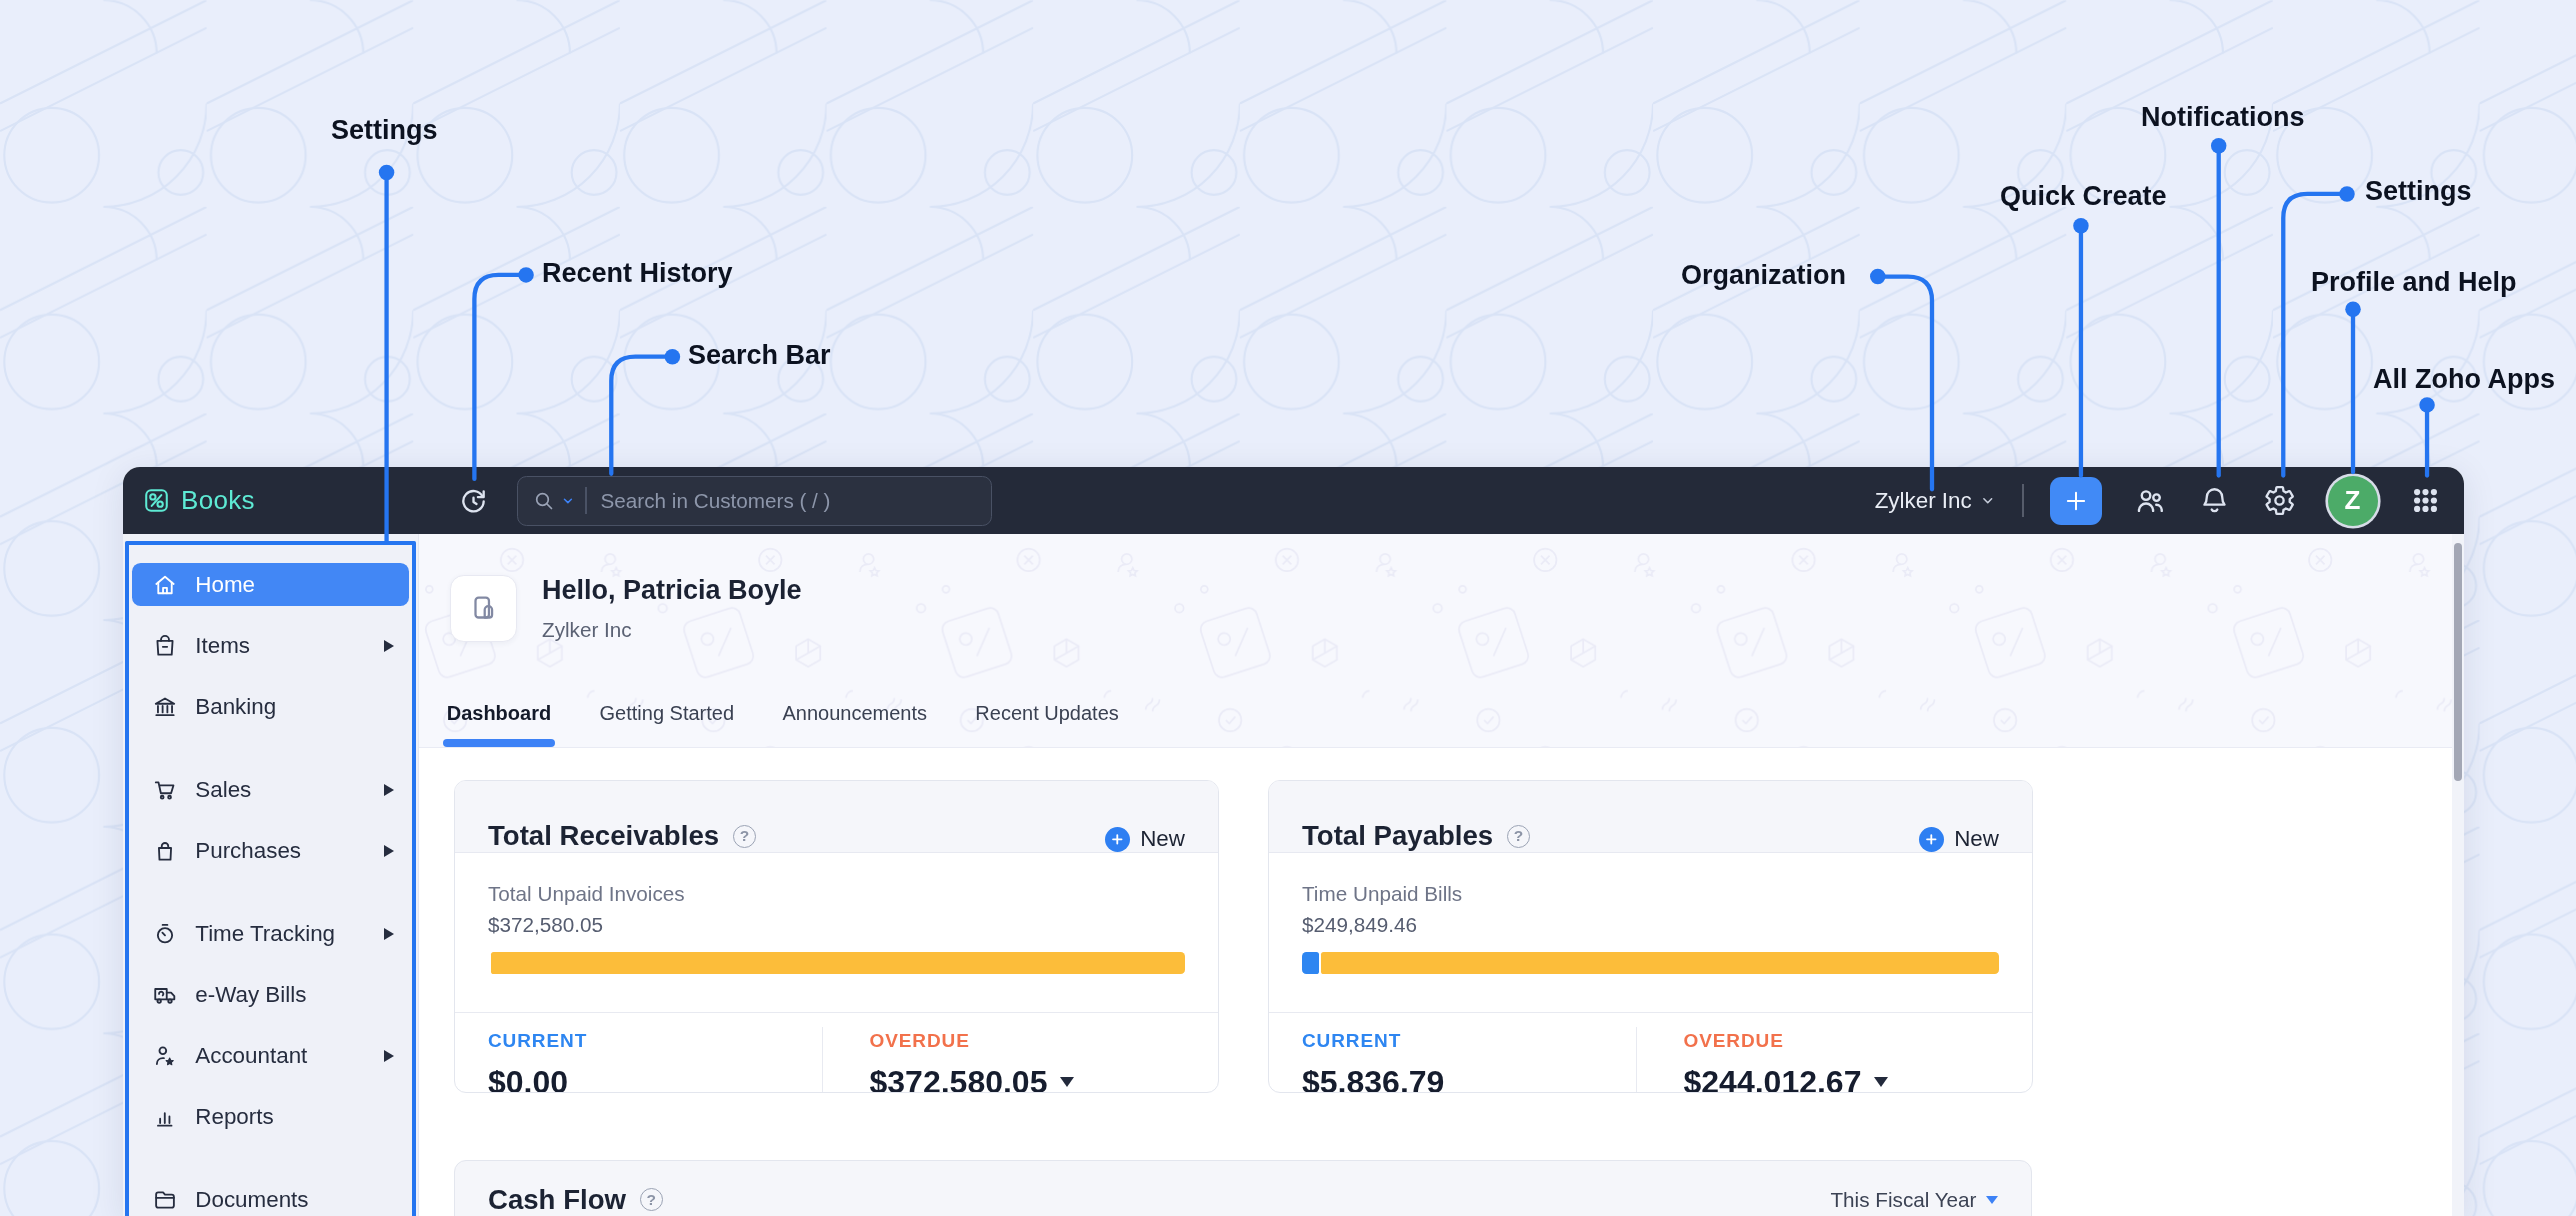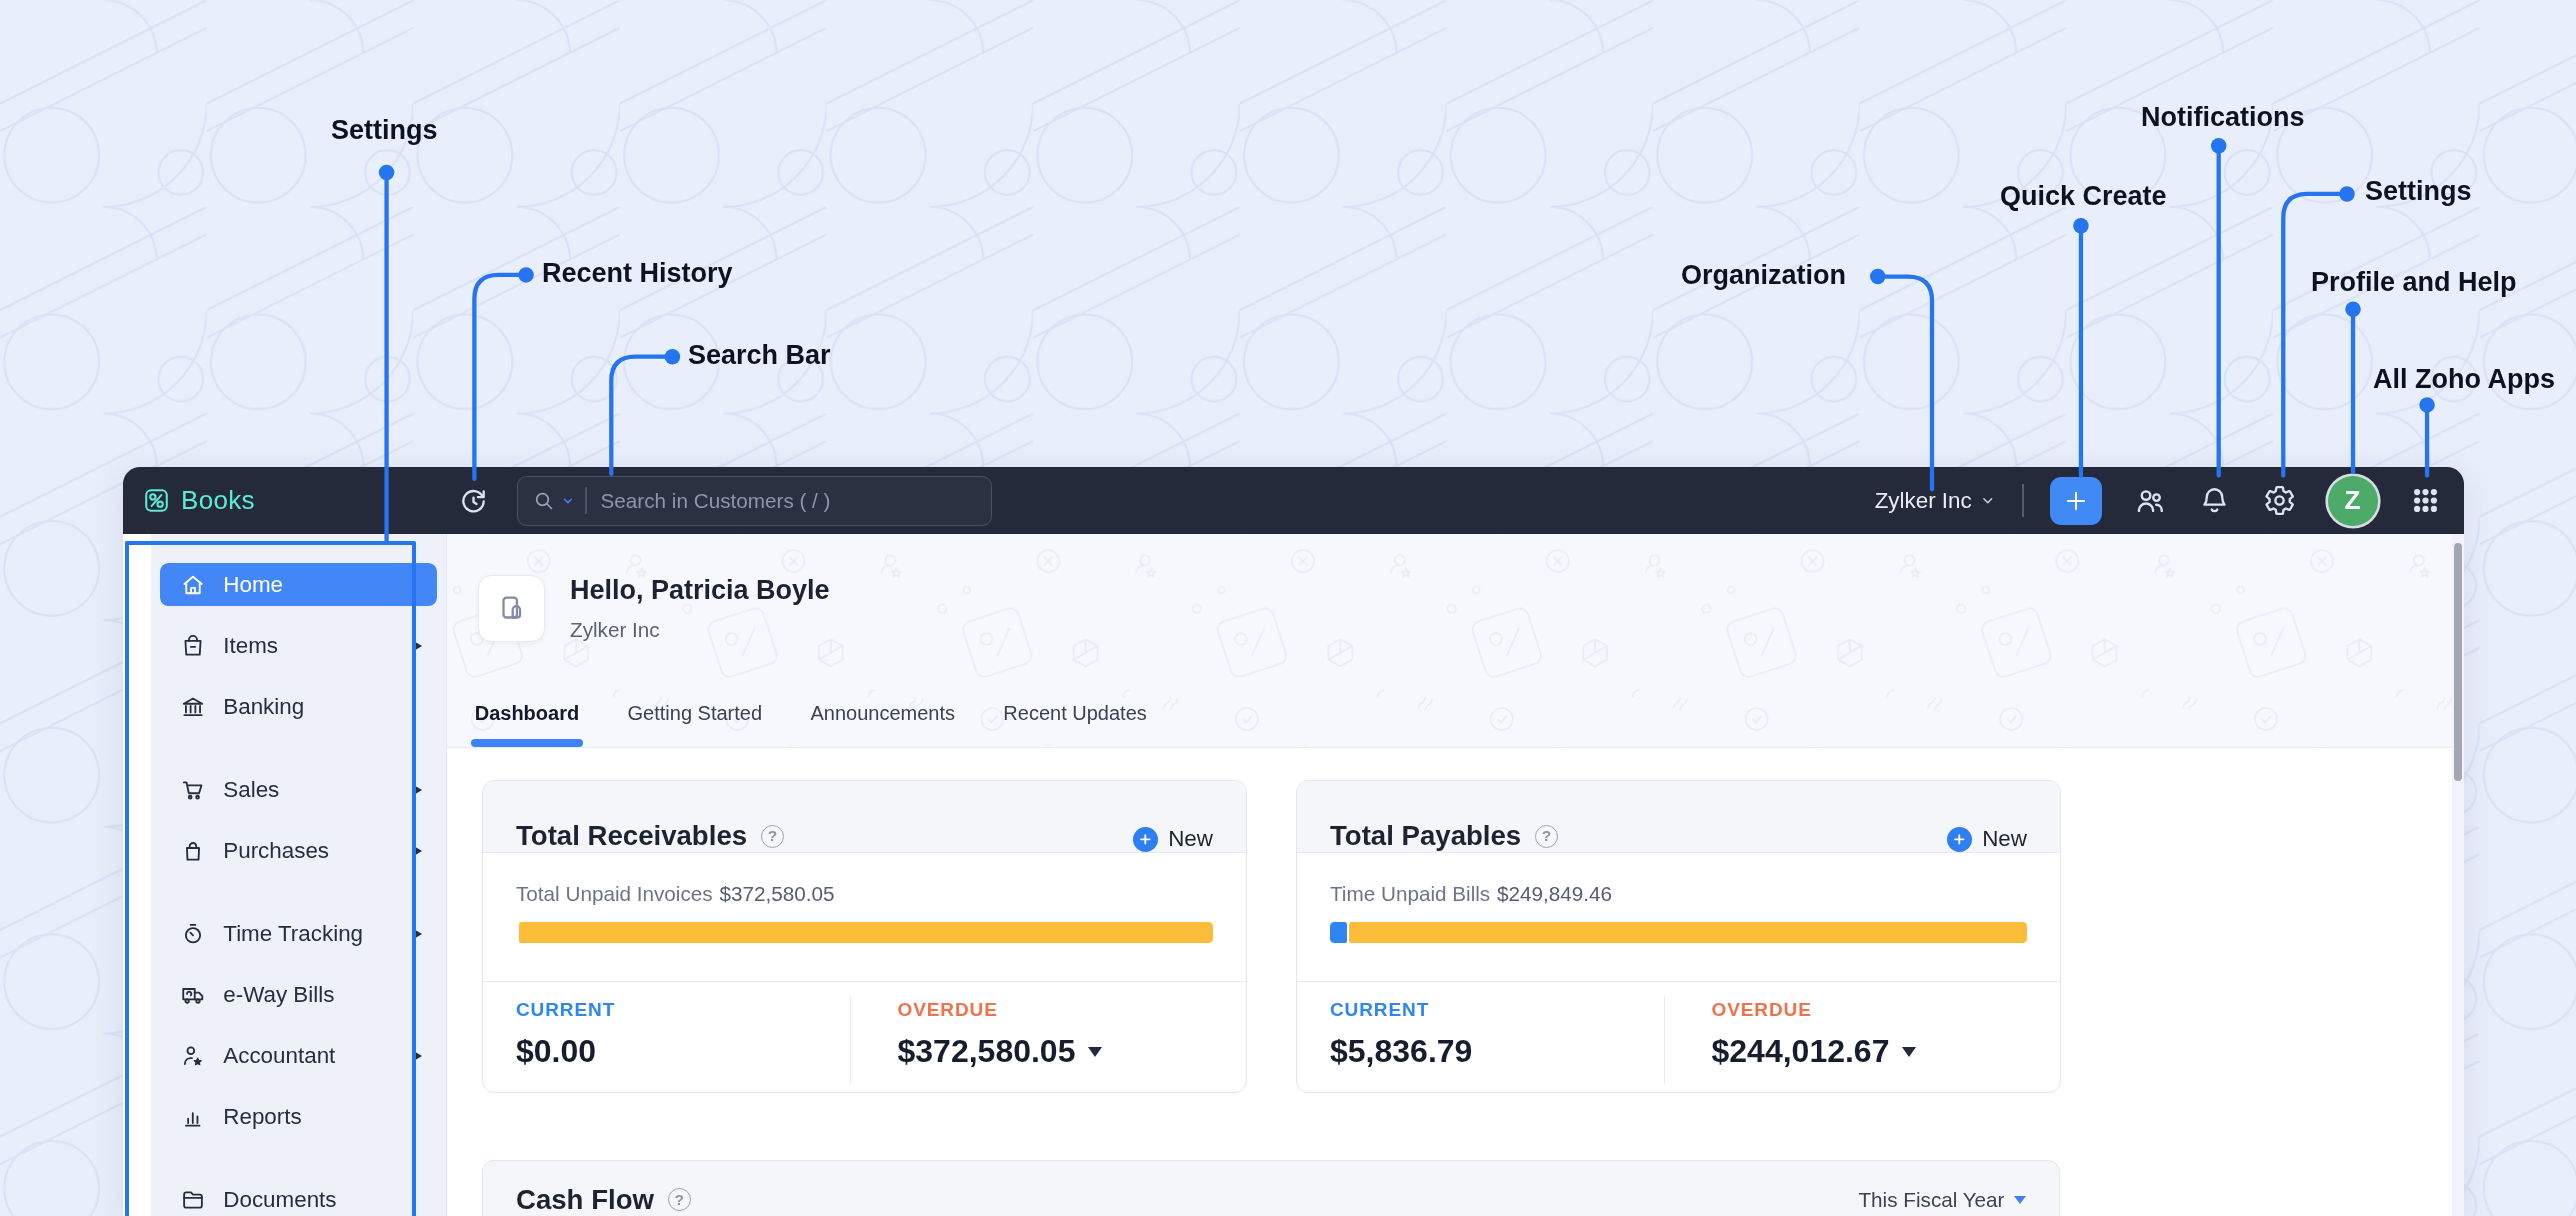--- a/index.html
+++ b/index.html
@@ -27,21 +27,21 @@
   .searchbox input::placeholder { color:#8d96aa; }
   .nav-right { position:absolute; right:21.5px; top:0; height:67px; display:flex; align-items:center; }
   .org-btn { display:flex; align-items:center; gap:8.6px; color:#e9edf5; font-size:22.4px; }
   .nav-vdiv { width:1.7px; height:33px; background:#565c6b; margin:0 26px; }
   .plus-btn { width:52px; height:48px; border-radius:11.2px; background:#418af6; display:flex; align-items:center; justify-content:center; color:#fff; }
   .icon-btn { width:34px; height:34px; display:flex; align-items:center; justify-content:center; color:#dde3ef; margin-left:31px; }
   .avatar { width:50px; height:50px; border-radius:50%; background:#4cab68; color:#fff; font-weight:700; font-size:26px;
             display:flex; align-items:center; justify-content:center; margin-left:31px; box-shadow:0 0 0 2.6px #d7dce7; }
 
   
-  .app-body { position:absolute; top:67px; left:0; right:0; bottom:0; display:flex;padding-left:28px; }
+  .app-body { position:absolute; top:67px; left:0; right:0; bottom:0; display:flex; }
 
   
   .sidebar { width:296px; background:#eff1f8; border-right:0.9px solid #e3e6f0; padding-top:29px; flex:0 0 auto; }
   .s-item { height:43px; margin:18px 8.6px 0; border-radius:8.6px; display:flex; align-items:center;
             padding:0 15.5px 0 20.7px; gap:17px; font-size:22.4px; color:#262d3f; }
   .s-item.first { margin-top:0; }
   .s-item.grp { margin-top:40px; }
   .s-item.active { background:#4287f5; color:#fff; font-weight:500; }
   .s-item .lbl { flex:1; white-space:nowrap; }
   .chev { width:0; height:0; border-left:10.3px solid currentColor; border-top:6.9px solid transparent; border-bottom:6.9px solid transparent; }
@@ -64,21 +64,21 @@
   .card { position:absolute; top:246px; width:765px; height:313px; background:#fff; border:1.7px solid #e3e6ee;
           border-radius:12px; overflow:hidden; }
   .card.receivables { left:35px; }
   .card.payables { left:849px; }
   .chead { height:72px; background:#f5f6fa; border-bottom:0.9px solid #e7e9f1; display:flex; align-items:flex-end; padding:0 33px; }
   .ctitle { font-size:27.6px; font-weight:700; color:#1c2333; display:flex; align-items:center; gap:13.8px; }
   .qicon { width:23px; height:23px; border:1.7px solid #9ba3b4; border-radius:50%; color:#8c94a6; font-size:15.5px;
            font-weight:700; display:flex; align-items:center; justify-content:center; flex:0 0 auto; }
   .cnew { margin-left:auto; display:flex; align-items:center; gap:10.3px; font-size:22.4px; color:#1c2333; }
   .plus-round { width:25px; height:25px; border-radius:50%; background:#2e7ff2; color:#fff; display:flex; align-items:center; justify-content:center; }
-  .csummary { margin:29px 33px 12px; font-size:20.7px; color:#6e7487; display:flex; gap:6.9px; }
+  .csummary { margin:29px 33px 12px; font-size:20.7px; color:#6e7487; display:flex; gap:6.9px;flex-direction:column; }
   .csummary .sval { color:#565d70; }
   .bar { margin:15.5px 33px 0; height:21.5px; border-radius:4.3px; overflow:hidden; display:flex; gap:2.6px; }
   .bar .seg { height:100%; border-radius:2.6px; flex:0 0 auto; }
   .bar .seg.blue { background:#2e86f1; }
   .bar .seg.yellow { background:#fcbd3a; }
   .csep { margin-top:38px; border-top:0.9px solid #e8eaf1; }
   .cbottom { position:relative; display:flex; }
   .ccol { width:50%; padding:17px 0 0 33px; }
   .klabel { font-size:19px; font-weight:700; letter-spacing:0.9px; }
   .ccol.current .klabel { color:#2e86f1; }

